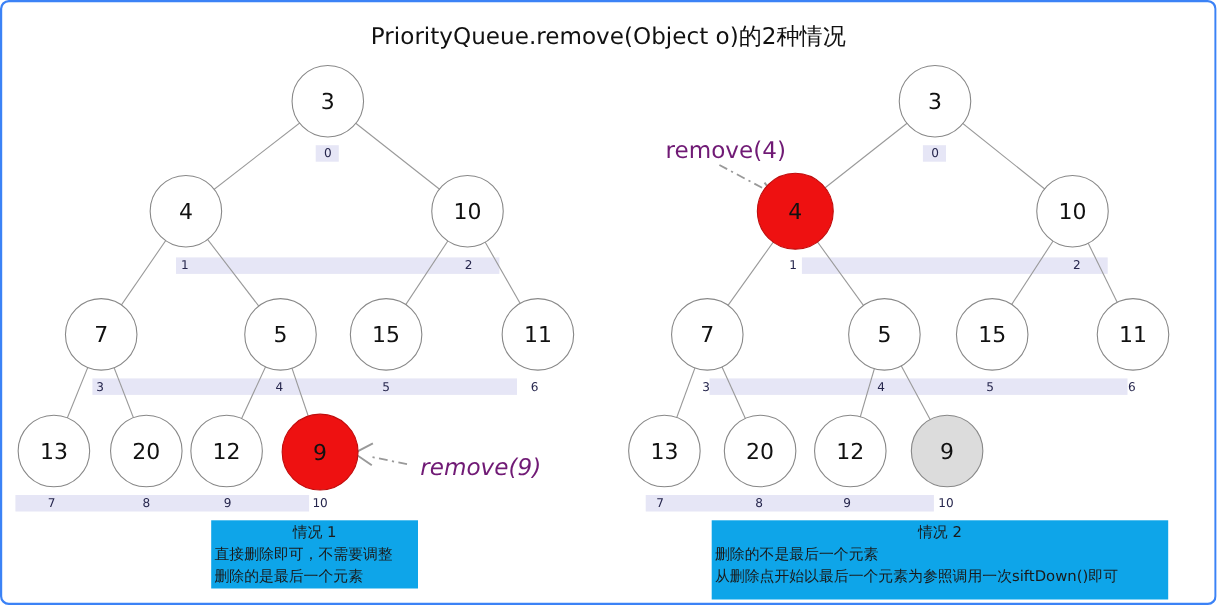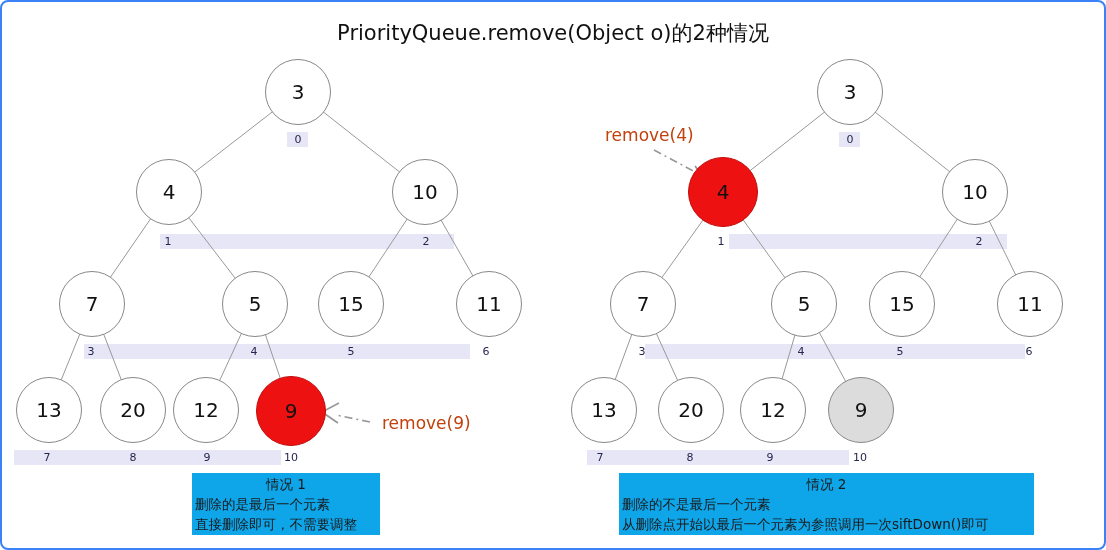--- a/index.html
+++ b/index.html
@@ -35,21 +35,21 @@
     display:flex;align-items:center;justify-content:center;
     font-size:20px;color:#111;
     box-sizing:border-box;
   }
   .node.red{
     width:70px;height:70px;
     background:#ee1111;border-color:#c00c0c;
   }
   .node.gray{background:#dcdcdc;}
   .remove-label{
-    position:absolute;font-size:17px;color:#c2410c;white-space:nowrap;
+    position:absolute;font-size:21px;color:#701a75;white-space:nowrap;
   }
   .caption{
     position:absolute;background:#0ea5e9;
     font-size:13.5px;line-height:20px;color:#1a1a1a;
     padding:1px 3px;box-sizing:border-box;
   }
   .cap-head{text-align:center;}
   .cap-line{text-align:left;white-space:nowrap;}
 </style>
 </head>
@@ -147,27 +147,27 @@
   <div class="node" style="left:940px;top:157px;">10</div>
   <div class="node" style="left:608px;top:269px;">7</div>
   <div class="node" style="left:769px;top:269px;">5</div>
   <div class="node" style="left:867px;top:269px;">15</div>
   <div class="node" style="left:995px;top:269px;">11</div>
   <div class="node" style="left:569px;top:375px;">13</div>
   <div class="node" style="left:656px;top:375px;">20</div>
   <div class="node" style="left:738px;top:375px;">12</div>
   <div class="node gray" style="left:826px;top:375px;">9</div>
 
-  <div class="remove-label" style="left:380px;top:411px;">remove(9)</div>
+  <div class="remove-label" style="left:380px;top:411px;font-style:italic;">remove(9)</div>
   <div class="remove-label" style="left:603px;top:123px;">remove(4)</div>
 
   <div class="caption" style="left:190px;top:471px;width:188px;height:62px;">
     <div class="cap-head">情况 1</div>
+    <div class="cap-line">直接删除即可，不需要调整</div>
     <div class="cap-line">删除的是最后一个元素</div>
-    <div class="cap-line">直接删除即可，不需要调整</div>
   </div>
-  <div class="caption" style="left:617px;top:471px;width:415px;height:62px;">
+  <div class="caption" style="left:645px;top:471px;width:415px;height:72px;">
     <div class="cap-head">情况 2</div>
     <div class="cap-line">删除的不是最后一个元素</div>
     <div class="cap-line">从删除点开始以最后一个元素为参照调用一次siftDown()即可</div>
   </div>
 
 </div>
 
 </body></html>

